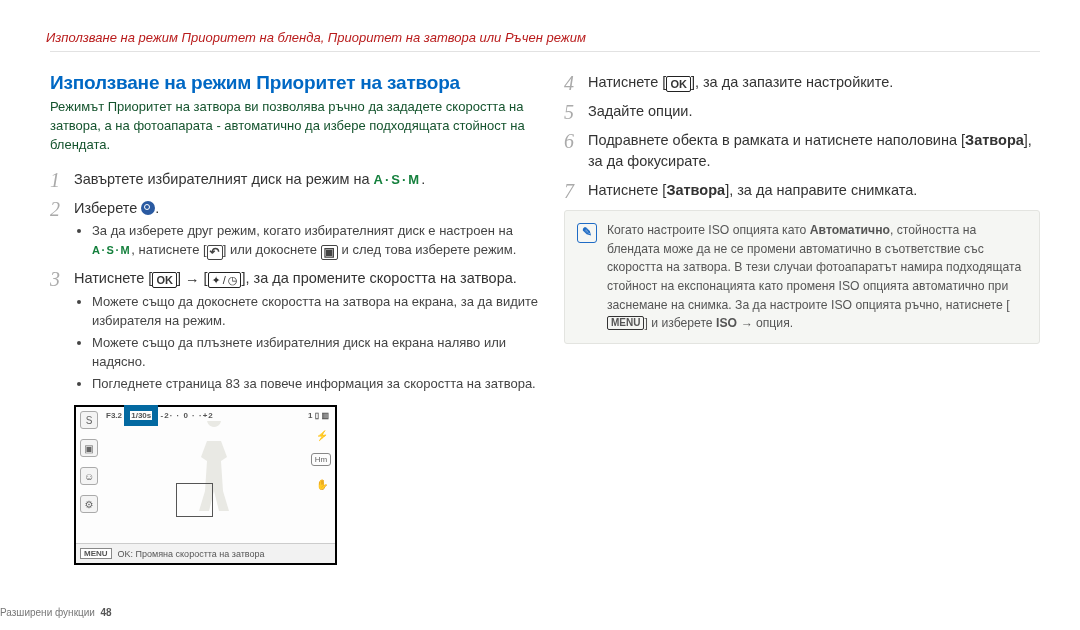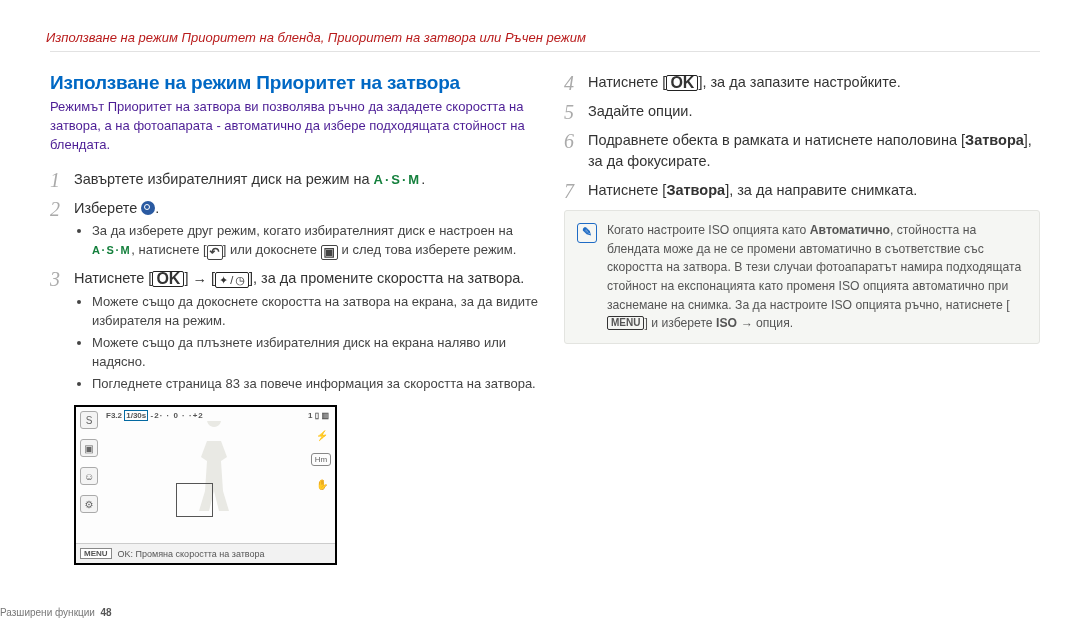--- a/index.html
+++ b/index.html
@@ -43,21 +43,21 @@
   .section-title {
     color: #0068c4;
     font-size: 19px;
     font-weight: bold;
     margin-bottom: 3px;
     letter-spacing: -0.2px;
   }
   .intro {
     font-size: 13px;
     line-height: 1.48;
-    color: #4c1d95;
+    color: #14532d;
     margin-bottom: 14px;
   }
   ol.steps {
     list-style: none;
     padding: 0;
     margin: 0;
     counter-reset: step;
   }
   ol.steps > li {
     position: relative;
@@ -102,21 +102,21 @@
   .asm-label {
     display: inline-block;
     vertical-align: middle;
     font-size: 13px;
     letter-spacing: 2px;
     font-weight: bold;
     color: #15803d;
   }
   .btn-ok {
     display: inline-block;
-    font-size: 16px;
+    font-size: 11px;
     font-weight: bold;
     border: 1.3px solid #222;
     border-radius: 2px;
     padding: 0 3px;
     line-height: 14px;
     vertical-align: -1px;
   }
   .sel-icon {
     display: inline-block;
     width: 14px;
@@ -170,21 +170,21 @@
   }
   .lcd .topbar {
     position: absolute;
     top: 4px; left: 30px; right: 6px;
     display: flex;
     justify-content: space-between;
     font-size: 8px;
     font-weight: bold;
     color:#555;
   }
-  .lcd .f-val { border: 1px solid #0369a1; padding:0 1px;text-align:right; }
+  .lcd .f-val { border: 6px solid #0369a1; padding:0 1px;text-align:right; }
   .lcd .exp-scale { letter-spacing: 1px; }
   .lcd .icons-left {
     position:absolute;
     left:4px; top:4px;
     display:flex; flex-direction:column; gap:10px;
   }
   .lcd .icons-right {
     position:absolute;
     right:4px; top:20px;
     display:flex; flex-direction:column; gap:10px;

